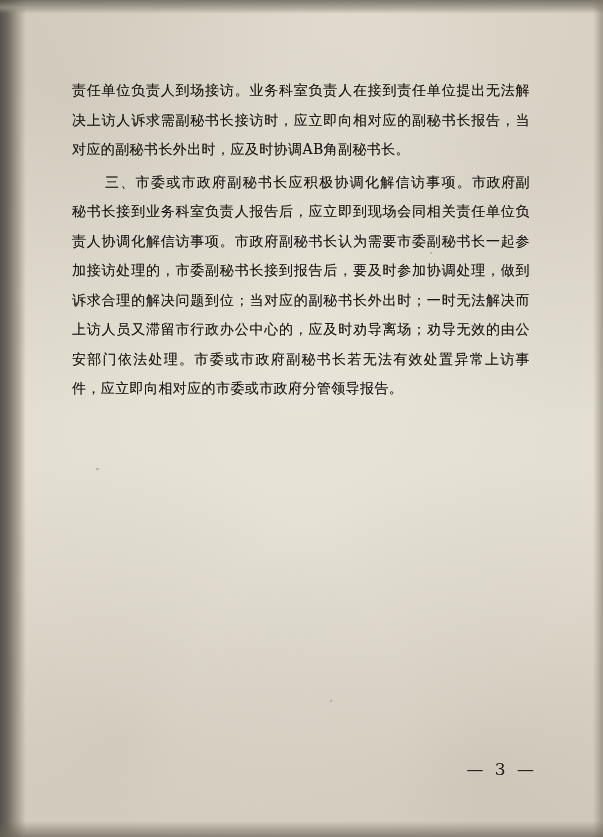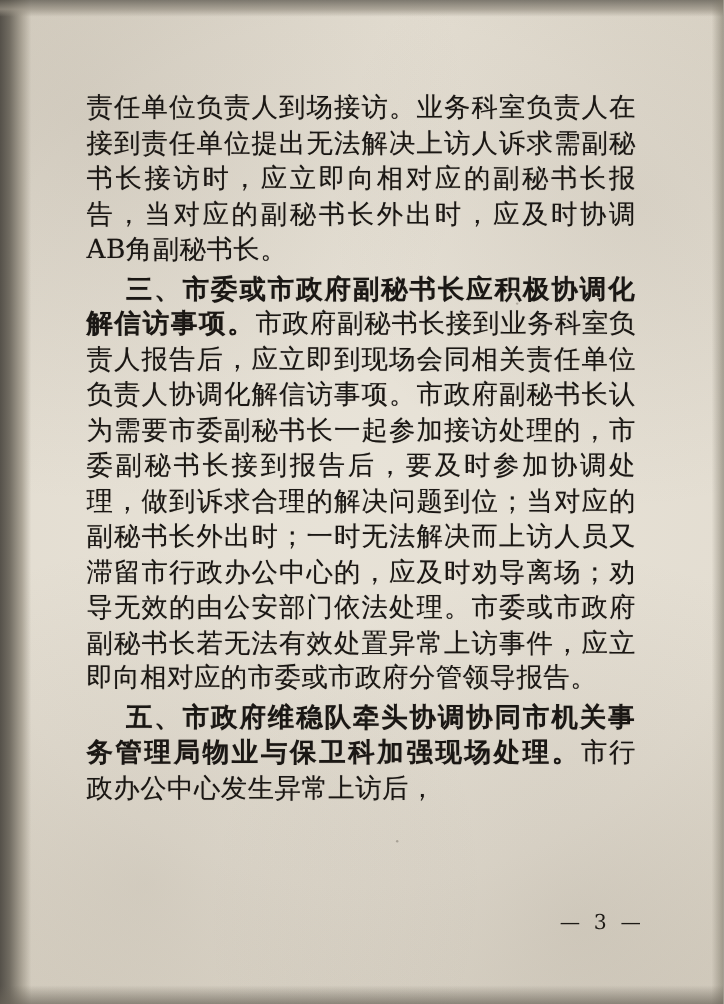--- a/index.html
+++ b/index.html
@@ -65,33 +65,33 @@
   }
 
   .content {
     position: absolute;
     left: 72px;
     top: 76px;
     width: 458px;
   }
   .para {
     margin: 0 0 3px 0;
-    font-size: 22px;
+    font-size: 14px;
     line-height: 29.5px;
     color: #1a1714;
     text-align: justify;
     text-justify: inter-character;
     letter-spacing: 0.4px;
     text-shadow: 0 0 0.6px rgba(30,25,20,0.45);
   }
   .para.indent {
     text-indent: 33px;
   }
   .para .lead {
-    font-weight: bold;
+    font-weight: normal;
     letter-spacing: 1.2px;
   }
   .page-number {
     position: absolute;
     right: 66px;
     bottom: 58px;
     font-size: 17px;
     color: #1d1a16;
     letter-spacing: 3px;
     font-family: "DejaVu Serif", "Liberation Serif", serif;
@@ -122,20 +122,17 @@
 
     <p class="para">
       <span>责任单位负责人到场接访。业务科室负责人在接到责任单位提出无法解决上访人诉求需副秘书长接访时，应立即向相对应的副秘书长报告，当对应的副秘书长外出时，应及时协调AB角副秘书长。</span>
     </p>
 
     <p class="para indent">
       <span class="lead">三、市委或市政府副秘书长应积极协调化解信访事项。</span><span>市政府副秘书长接到业务科室负责人报告后，应立即到现场会同相关责任单位负责人协调化解信访事项。市政府副秘书长认为需要市委副秘书长一起参加接访处理的，市委副秘书长接到报告后，要及时参加协调处理，做到诉求合理的解决问题到位；当对应的副秘书长外出时；一时无法解决而上访人员又滞留市行政办公中心的，应及时劝导离场；劝导无效的由公安部门依法处理。市委或市政府副秘书长若无法有效处置异常上访事件，应立即向相对应的市委或市政府分管领导报告。</span>
     </p>
 
 
-    <p class="para indent">
-      <span class="lead">五、市政府维稳队牵头协调协同市机关事务管理局物业与保卫科加强现场处理。</span><span>市行政办公中心发生异常上访后，</span>
-    </p>
 
   </div>
 
   <div class="page-number">— 3 —</div>
 </div>
 
 </body></html>

